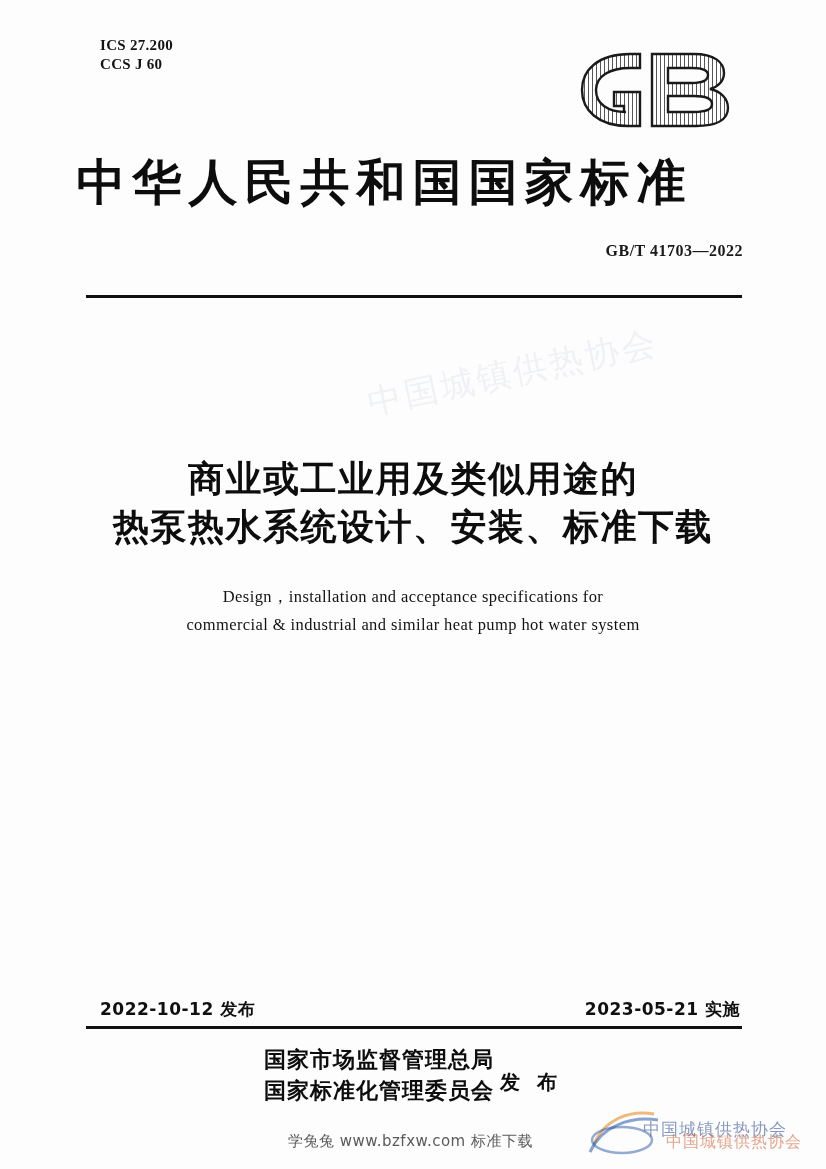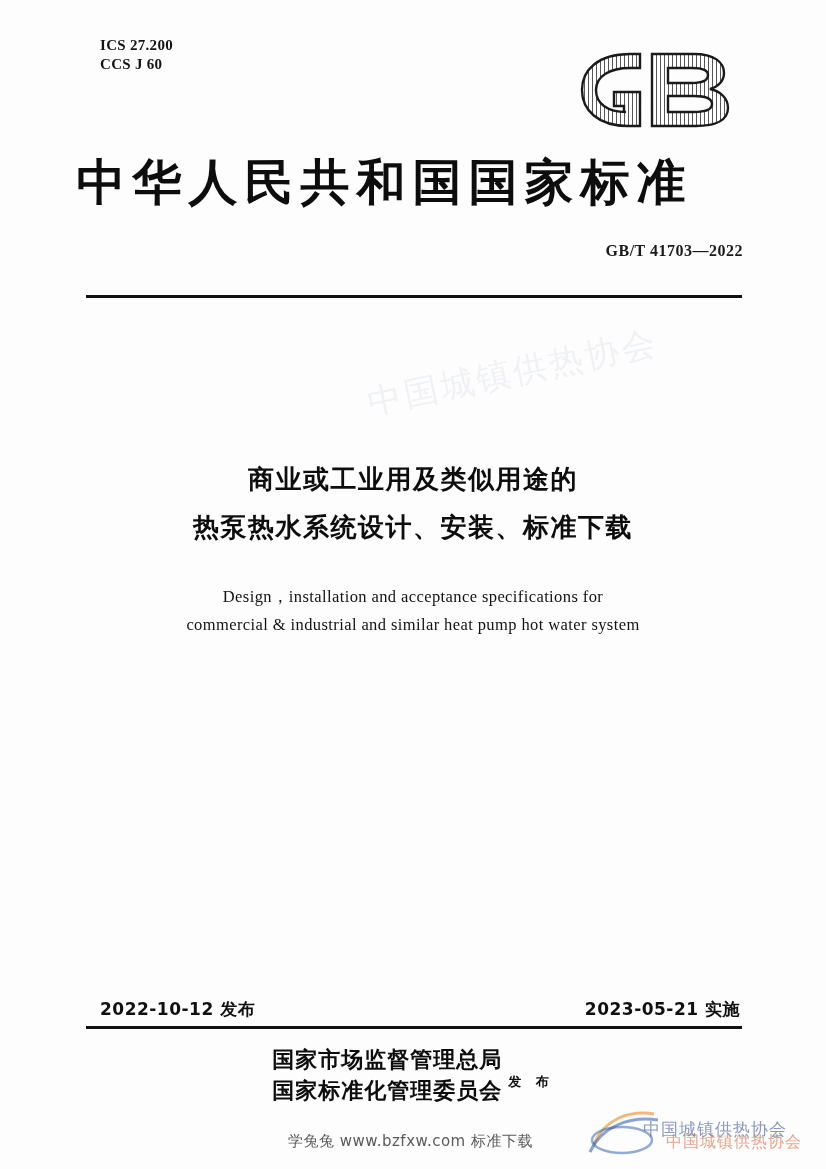--- a/index.html
+++ b/index.html
@@ -81,21 +81,21 @@
 
   
   .cn-title {
     position: absolute;
     left: 0;
     top: 455px;
     width: 826px;
     text-align: center;
     font-family: "DejaVu Sans", sans-serif;
     font-weight: bold;
-    font-size: 26px;
+    font-size: 36px;
     line-height: 48px;
     letter-spacing: 1.5px;
     color: #0d0d0d;
   }
   .cn-title div { white-space: nowrap; }
 
   .en-title {
     position: absolute;
     left: 0;
     top: 583px;
@@ -161,21 +161,21 @@
     line-height: 31px;
     letter-spacing: 1px;
     color: #0d0d0d;
     text-align: right;
   }
   .pub-word {
     display: inline-block;
     vertical-align: middle;
     font-family: "DejaVu Sans", sans-serif;
     font-weight: bold;
-    font-size: 13px;
+    font-size: 20px;
     letter-spacing: 5px;
     color: #0d0d0d;
     margin-left: 2px;
     padding-top: 14px;
   }
 
   
   .wm-center {
     position: absolute;
     left: 365px;

